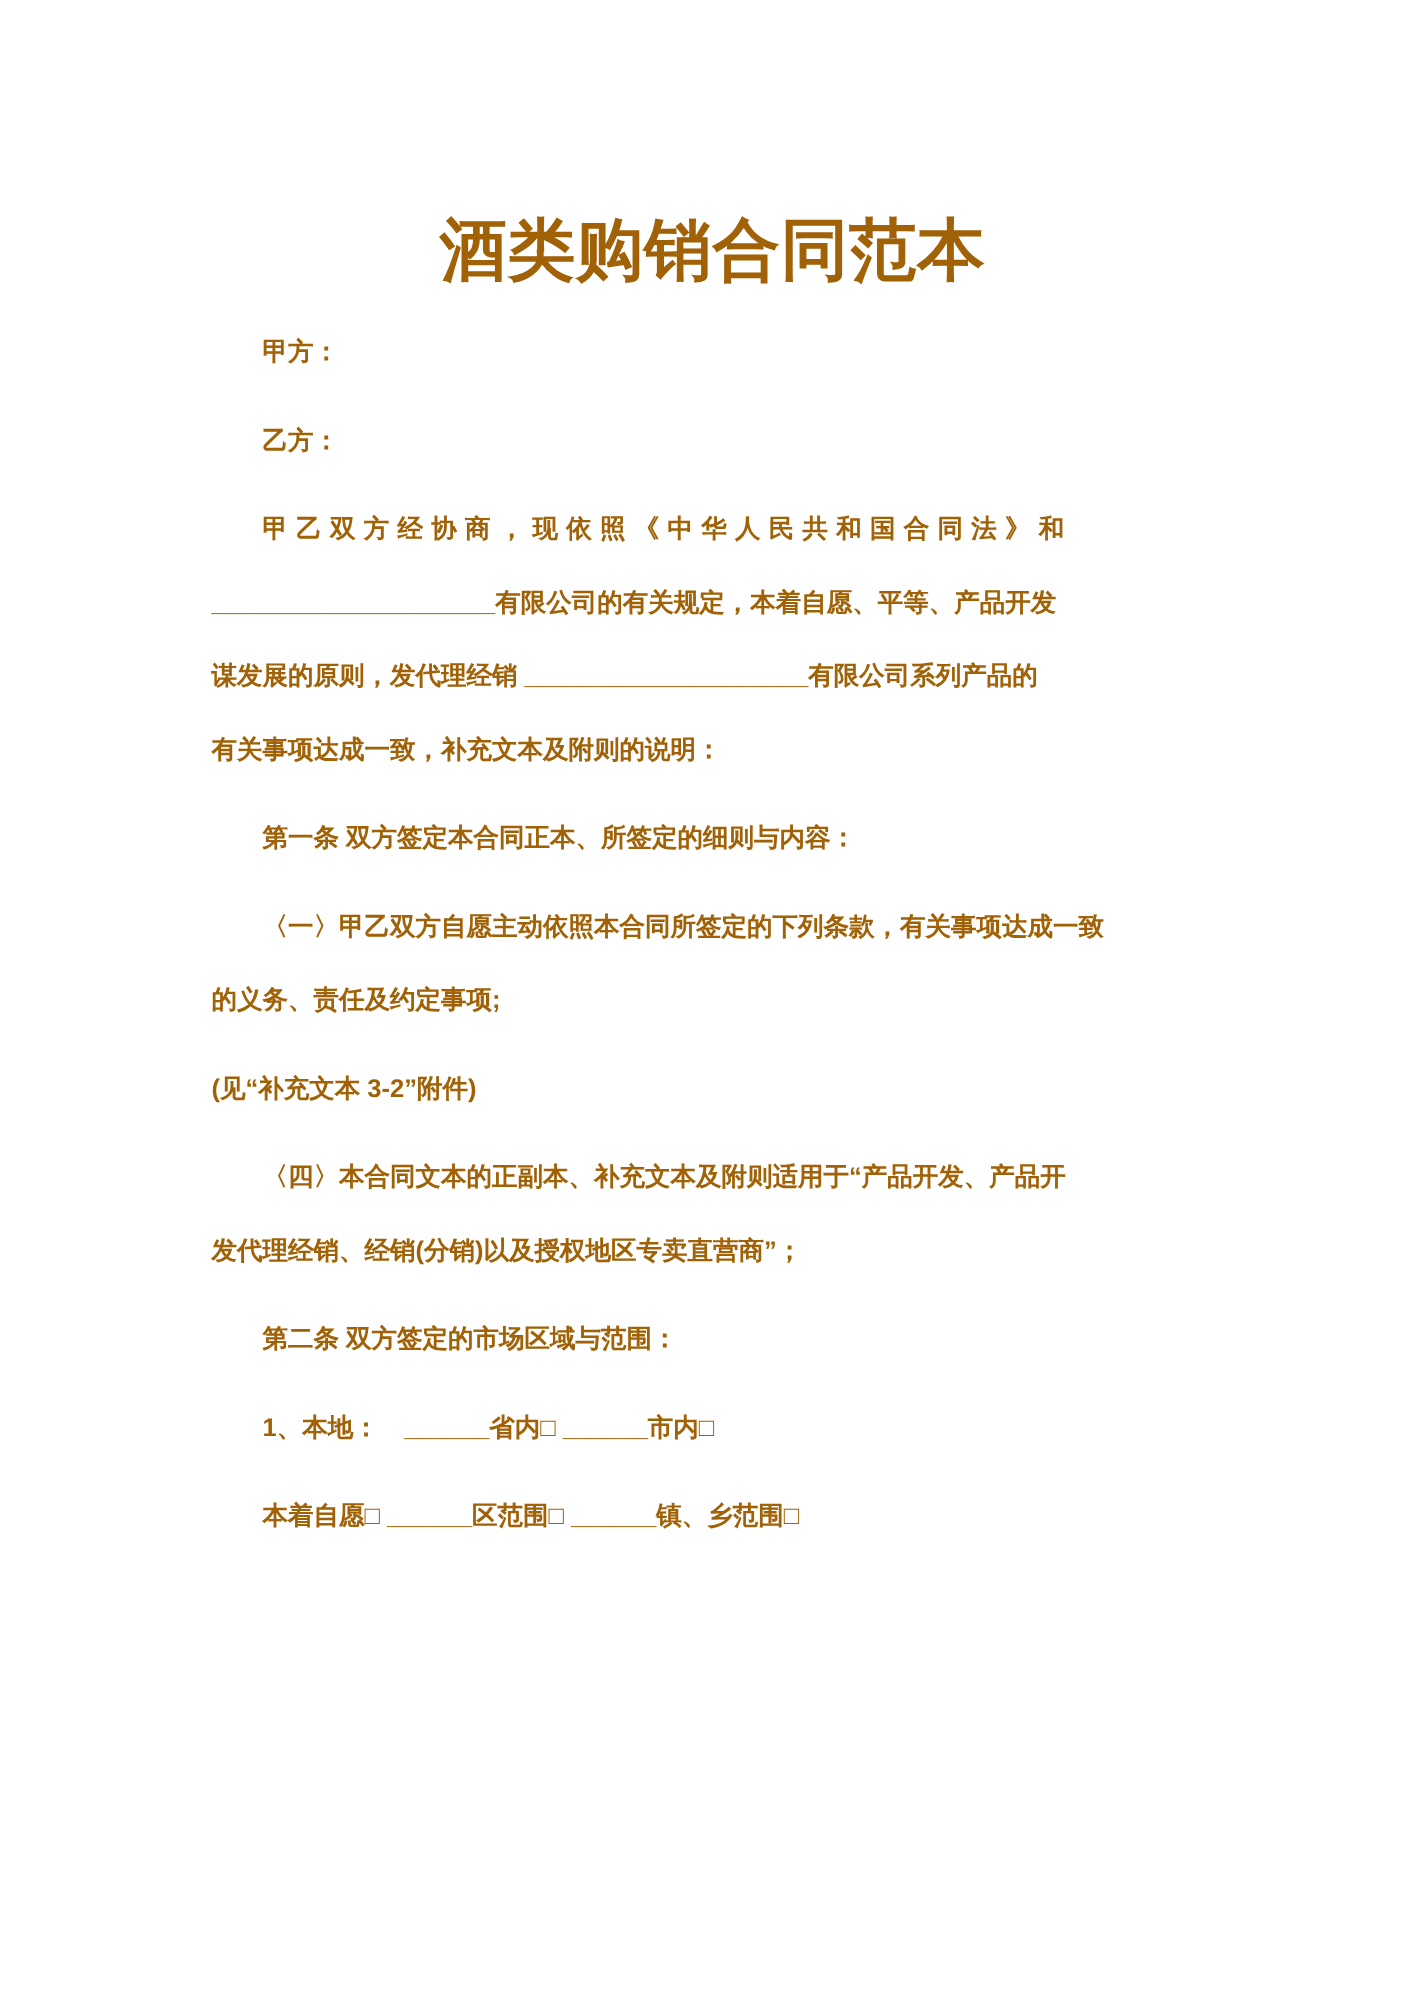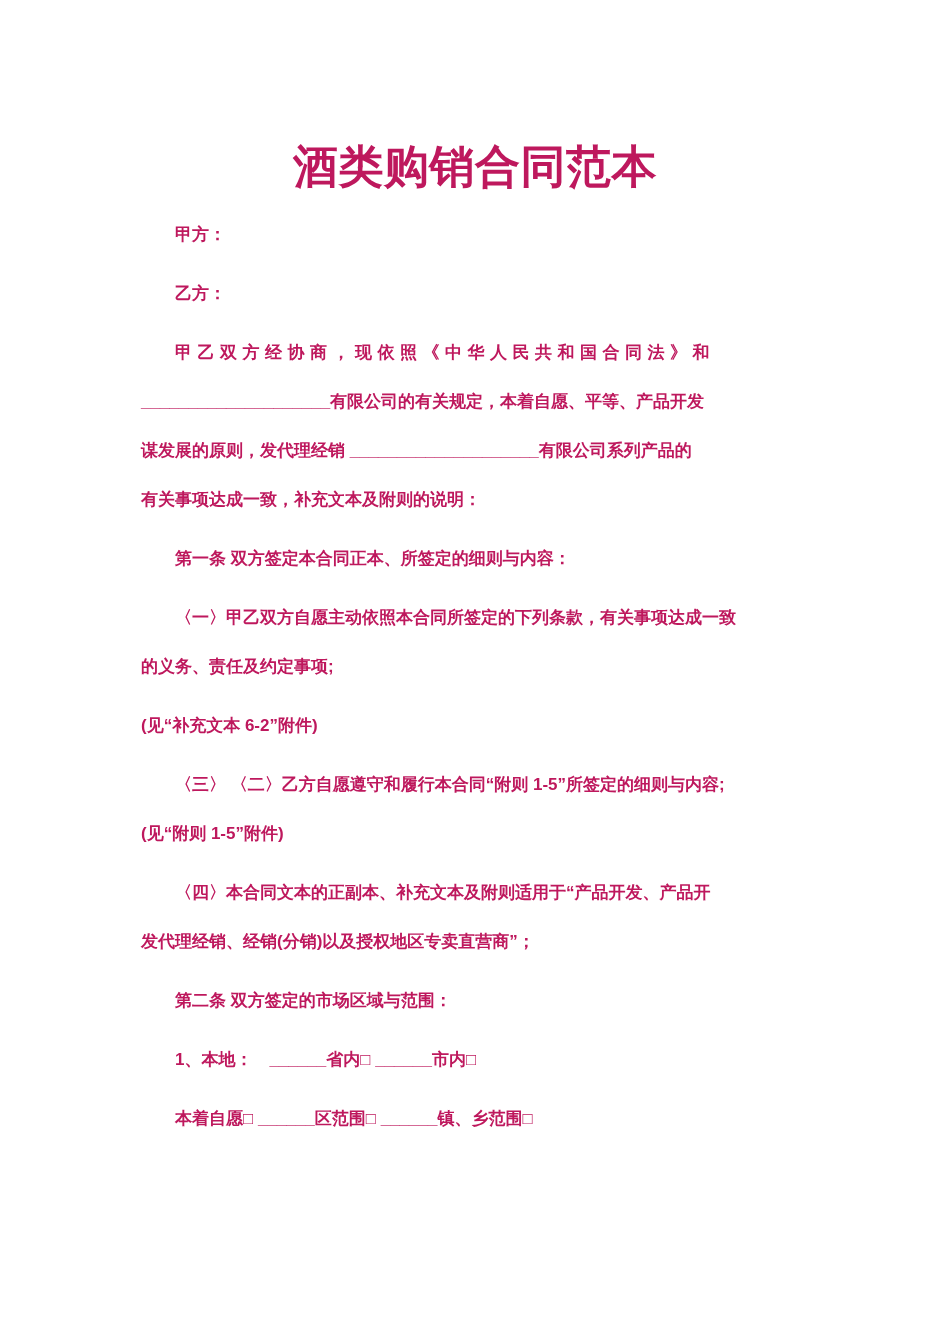--- a/index.html
+++ b/index.html
@@ -5,21 +5,21 @@
   html, body {
     margin: 0;
     padding: 0;
     background: #ffffff;
   }
   .page {
     position: relative;
     width: 950px;
     height: 1344px;
     background: #ffffff;
-    color: #be185d;
+    color: #a16207;
     font-family: "Liberation Sans", "DejaVu Sans", sans-serif;
     font-weight: 700;
     overflow: hidden;
   }
   .title {
     margin: 0;
     padding-top: 140px;
     text-align: center;
     font-size: 45px;
     line-height: 54px;
@@ -65,25 +65,21 @@
         <div class="line">有关事项达成一致，补充文本及附则的说明：</div>
       </div>
       <div class="para">
         <div class="line indent">第一条 双方签定本合同正本、所签定的细则与内容：</div>
       </div>
       <div class="para">
         <div class="line indent">〈一〉甲乙双方自愿主动依照本合同所签定的下列条款，有关事项达成一致</div>
         <div class="line">的义务、责任及约定事项;</div>
       </div>
       <div class="para">
-        <div class="line">(见“补充文本 6-2”附件)</div>
-      </div>
-      <div class="para">
-        <div class="line indent">〈三〉 〈二〉乙方自愿遵守和履行本合同“附则 1-5”所签定的细则与内容;</div>
-        <div class="line">(见“附则 1-5”附件)</div>
+        <div class="line">(见“补充文本 3-2”附件)</div>
       </div>
       <div class="para">
         <div class="line indent">〈四〉本合同文本的正副本、补充文本及附则适用于“产品开发、产品开</div>
         <div class="line">发代理经销、经销(分销)以及授权地区专卖直营商”；</div>
       </div>
       <div class="para">
         <div class="line indent">第二条 双方签定的市场区域与范围：</div>
       </div>
       <div class="para">
         <div class="line indent">1、本地：　______省内□ ______市内□</div>

